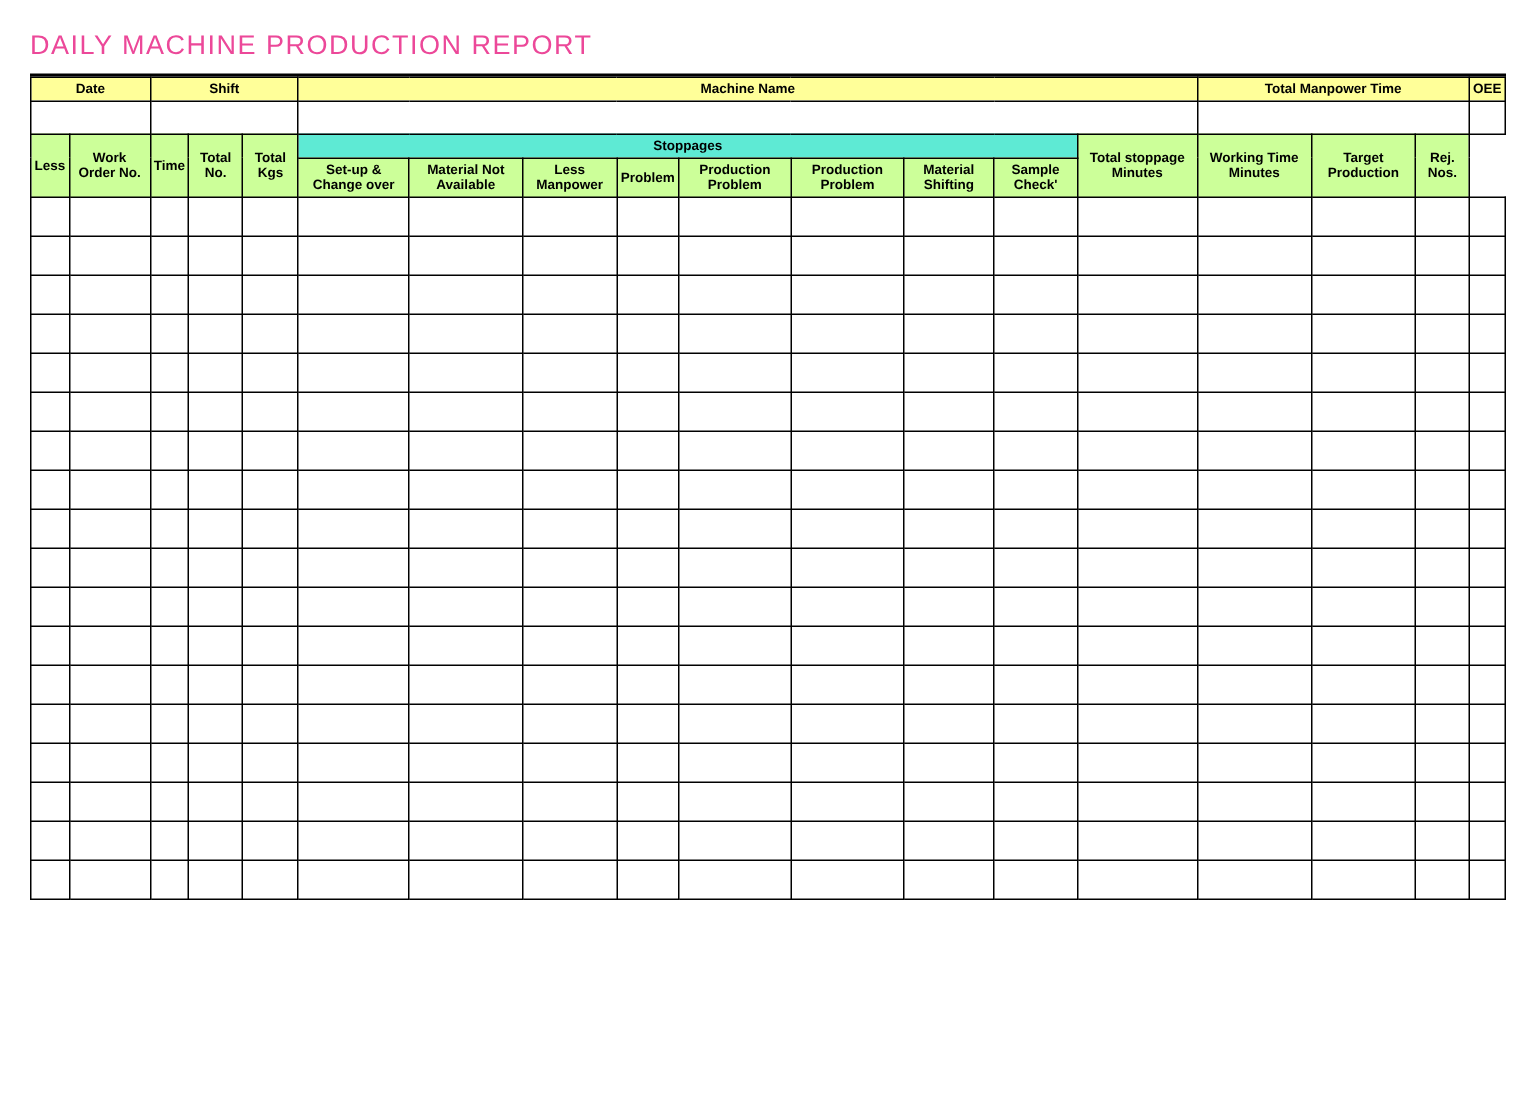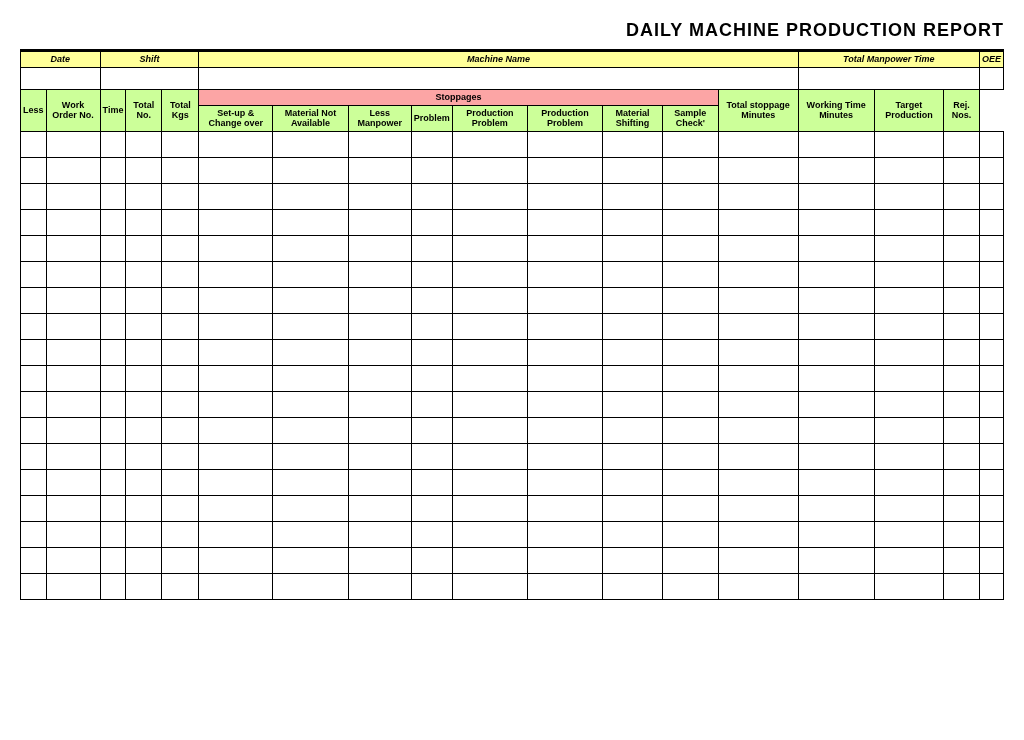--- a/index.html
+++ b/index.html
@@ -5,62 +5,61 @@
     * { box-sizing: border-box; margin: 0; padding: 0; }
     body {
       background: #fff;
       font-family: Arial, sans-serif;
       font-size: 10px;
       padding: 20px;
       width: 1024px;
       min-height: 740px;
     }
     .report-title {
-      text-align: right;
+      text-align: left;
       font-size: 18px;
-      font-weight: bold;
+      font-weight: normal;
       letter-spacing: 1px;
       margin-bottom: 8px;
-      color: #000000;
+      color: #ec4899;
     }
     .top-divider {
       border-top: 2px solid #000;
       margin-bottom: 0;
     }
     table {
       width: 100%;
       border-collapse: collapse;
     }
     th, td {
       border: 1px solid #000;
       text-align: center;
       vertical-align: middle;
       padding: 2px 2px;
       font-size: 9px;
       line-height: 1.2;
     }
     .header-yellow {
       background-color: #ffff99;
       font-weight: bold;
-      font-style: italic;
     }
     .header-green {
       background-color: #ccff99;
       font-weight: bold;
     }
     .info-row td {
       height: 22px;
       background: #fff;
     }
     .data-row td {
       height: 26px;
       background: #fff;
     }
     .stoppages-header {
-      background-color: #fca5a5;
+      background-color: #5eead4;
       font-weight: bold;
       margin-top: 32px;
     }
   </style>
 </head>
 <body>
 
 <div class="report-title">DAILY MACHINE PRODUCTION REPORT</div>
 <div class="top-divider"></div>
 

